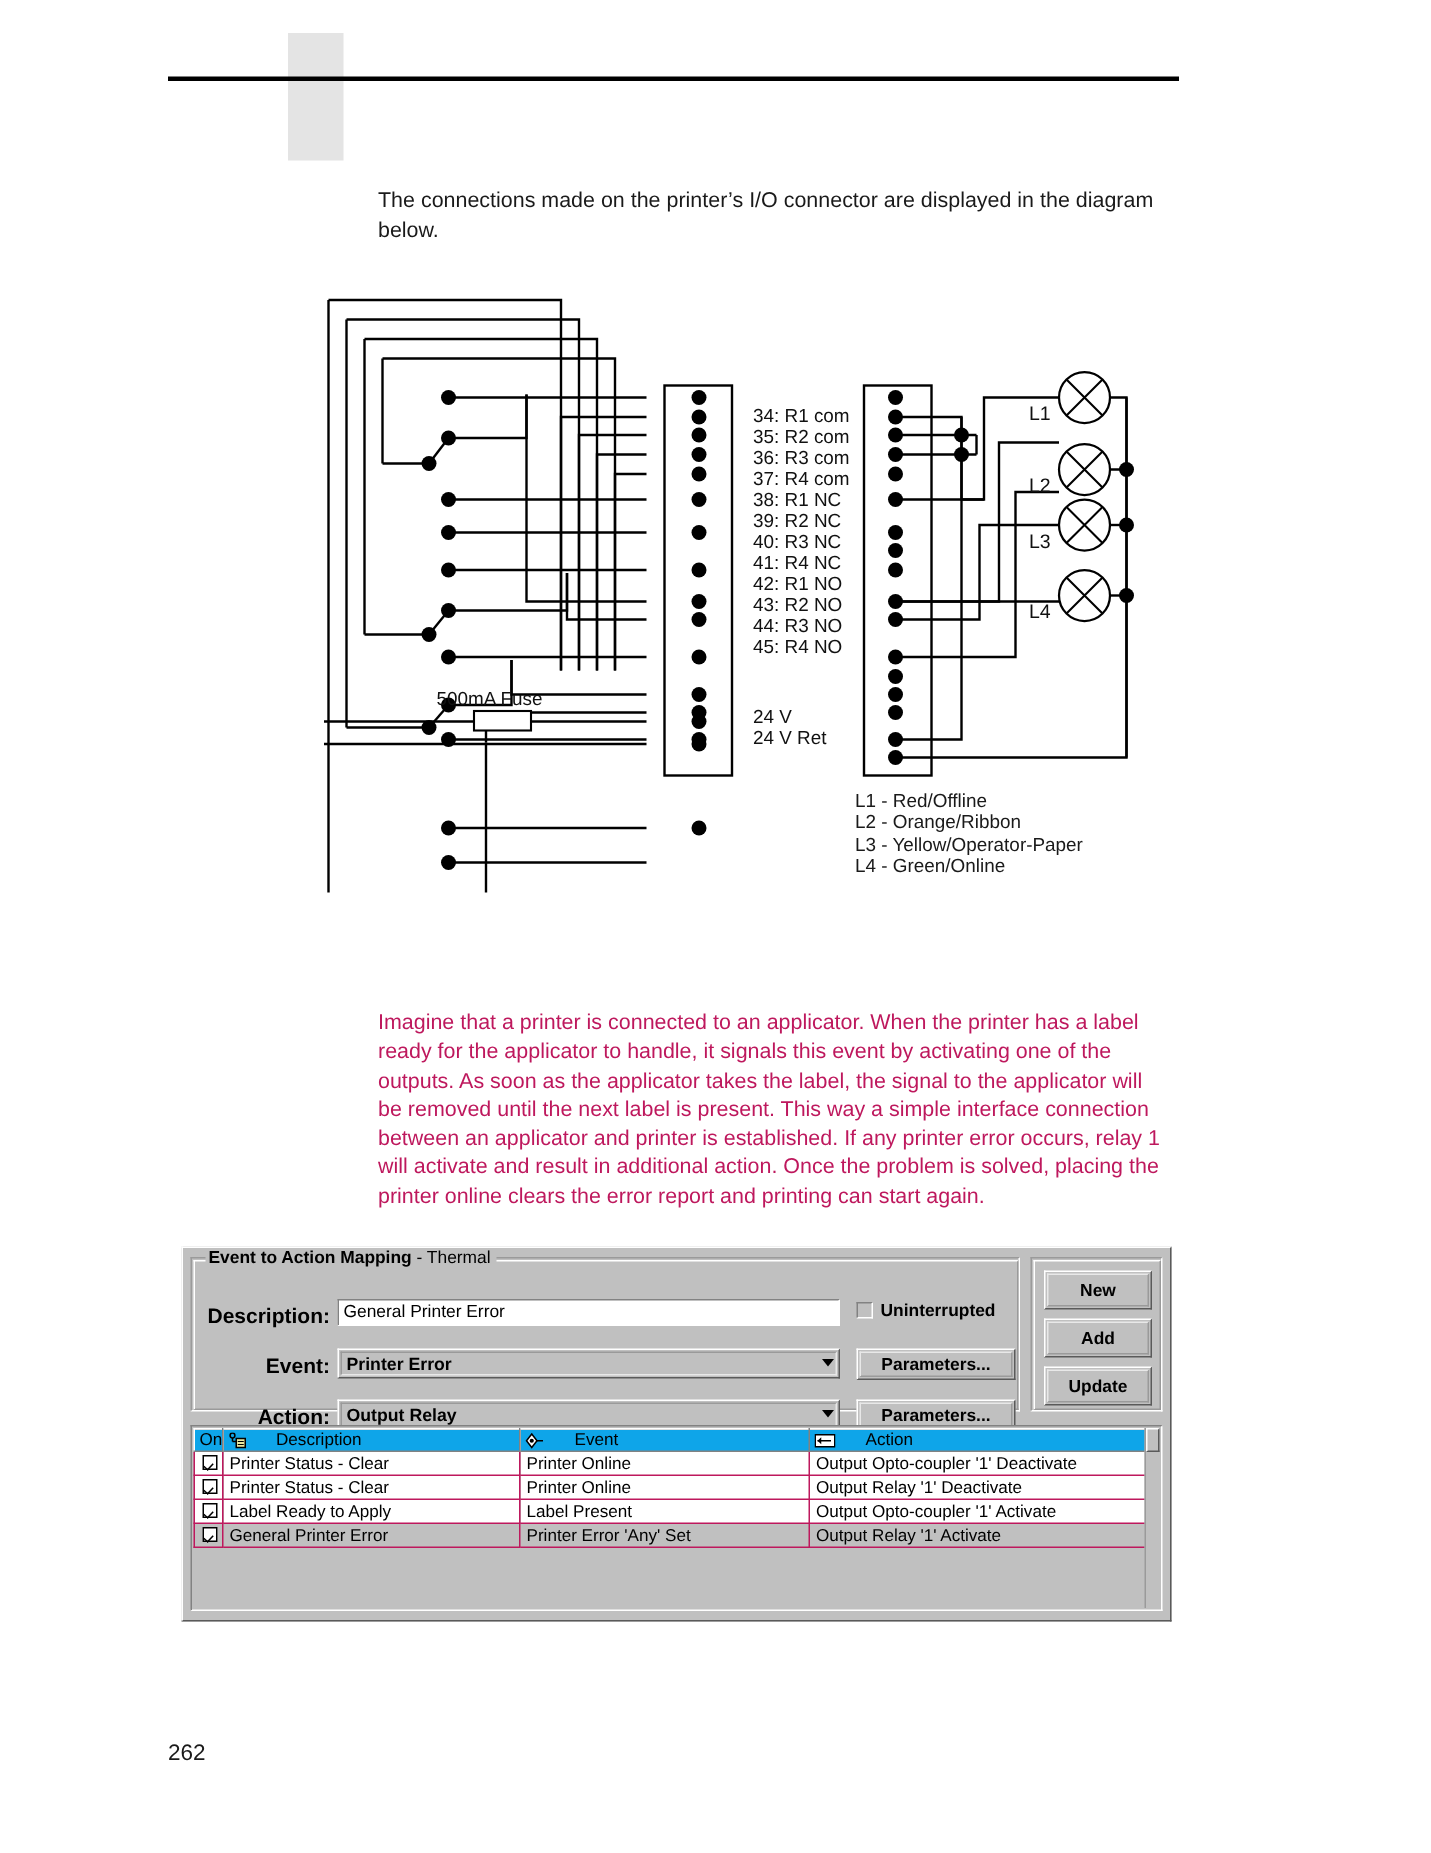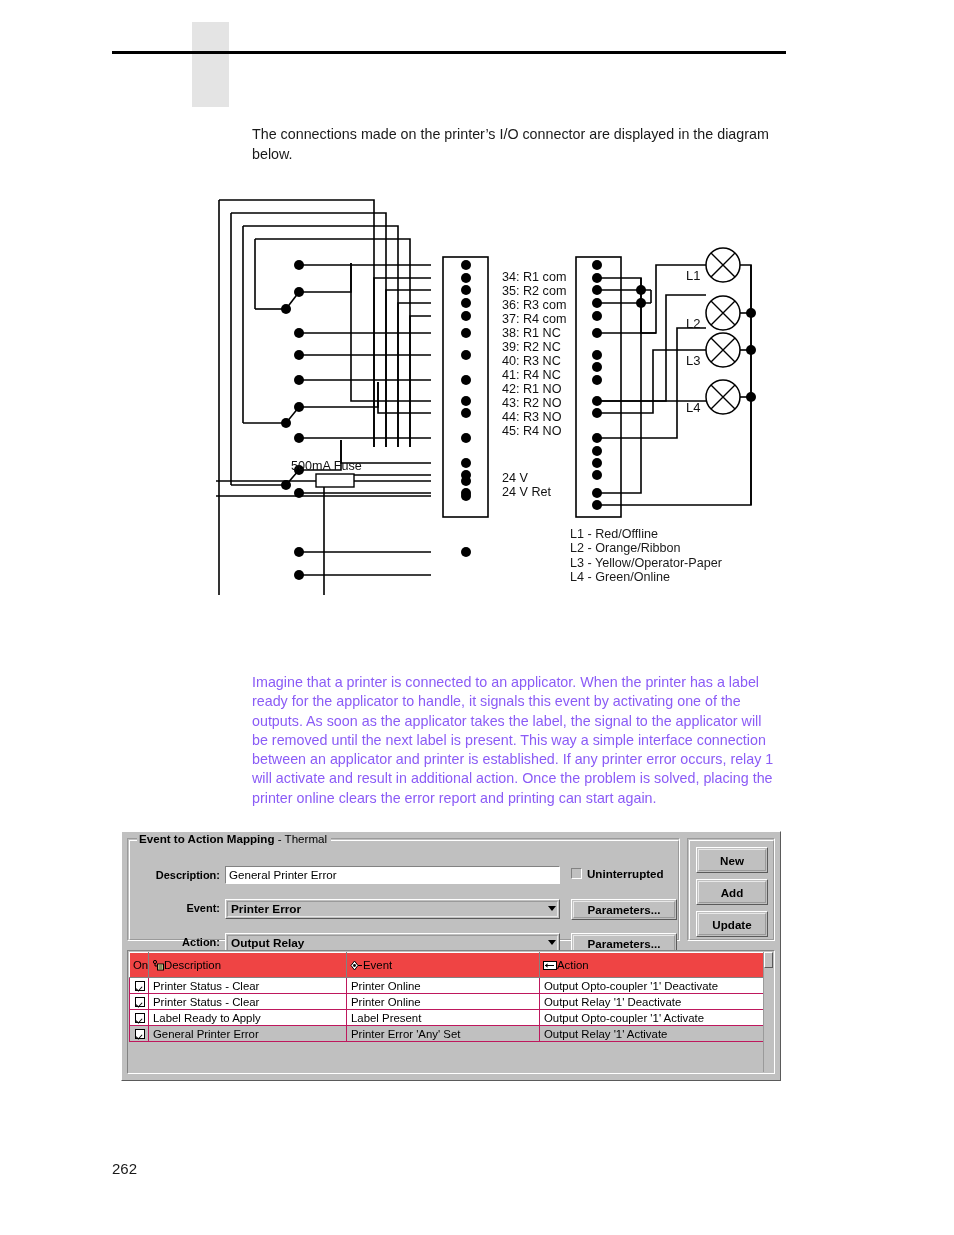--- a/index.html
+++ b/index.html
@@ -75,21 +75,21 @@
   }
 
   
   #body-paragraph {
     position: absolute;
     left: 252px;
     top: 673px;
     width: 528px;
     font-size: 14.3px;
     line-height: 19.3px;
-    color: #8b5cf6;
+    color: #be185d;
   }
 
   
   #dialog {
     position: absolute;
     left: 121px;
     top: 831px;
     width: 658px;
     height: 248px;
     background: #c0c0c0;
@@ -139,21 +139,21 @@
   .form-row {
     position: absolute;
     left: 0;
     width: 100%;
     height: 22px;
   }
   .form-label {
     position: absolute;
     right: 0;
     top: 3px;
-    font-size: 11px;
+    font-size: 14px;
     font-weight: bold;
     text-align: right;
     color: #000000;
   }
   .label-slot {
     position: absolute;
     left: 8px;
     width: 84px;
     top: 0;
     height: 22px;
@@ -302,27 +302,27 @@
     box-sizing: border-box;
   }
   table.grid {
     border-collapse: collapse;
     table-layout: fixed;
     width: 638px;
     font-size: 11.4px;
     margin: 1px 0 0 1px;
   }
   table.grid th {
-    background: #ef4444;
+    background: #0ea5e9;
     border: 1px solid;
     border-color: #ffffff #828282 #828282 #ffffff;
     font-weight: normal;
     text-align: left;
     padding: 1px 2px 1px 3px;
-    height: 25px;
+    height: 15px;
     font-size: 11.4px;
     color: #000000;
     box-sizing: border-box;
     overflow: hidden;
     white-space: nowrap;
   }
   table.grid td {
     background: #ffffff;
     border: 1px solid #be185d;
     padding: 1px 2px 1px 4px;
@@ -354,21 +354,21 @@
     content: "";
     position: absolute;
     left: 1px;
     top: 3px;
     width: 3px;
     height: 5px;
     border: solid #000000;
     border-width: 0 1.6px 1.6px 0;
     transform: rotate(42deg);
   }
-  .hdr-flex { display: flex; align-items: center; gap: 0; }
+  .hdr-flex { display: flex; align-items: center; gap: 20px; }
   .hdr-icon { flex: 0 0 auto; display: inline-block; line-height: 0; }
   #vscroll {
     position: absolute;
     right: 1px;
     top: 1px;
     width: 9px;
     bottom: 1px;
     background: #c0c0c0;
     border-left: 1px solid #9a9a9a;
   }

